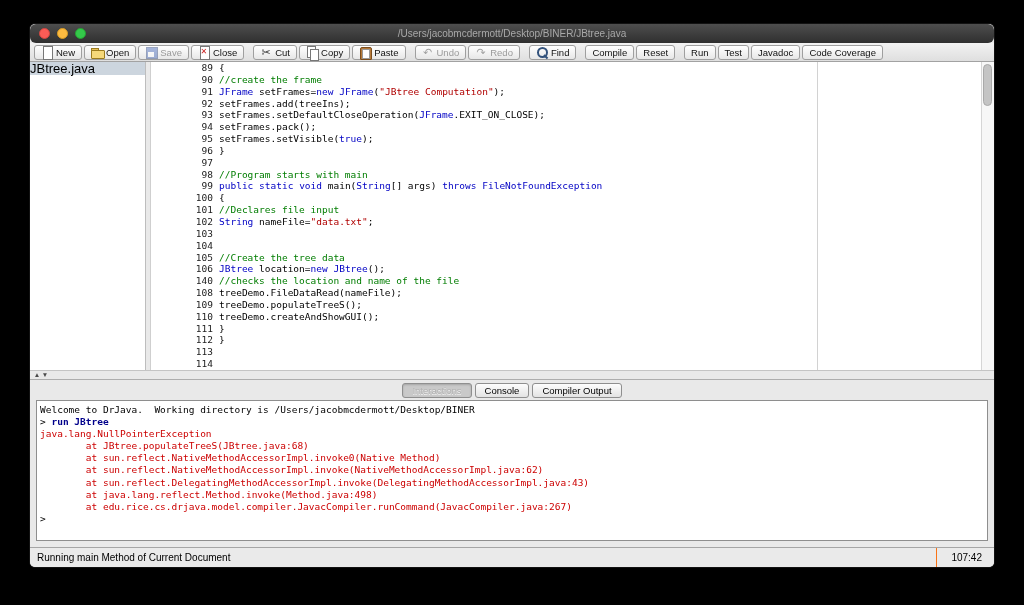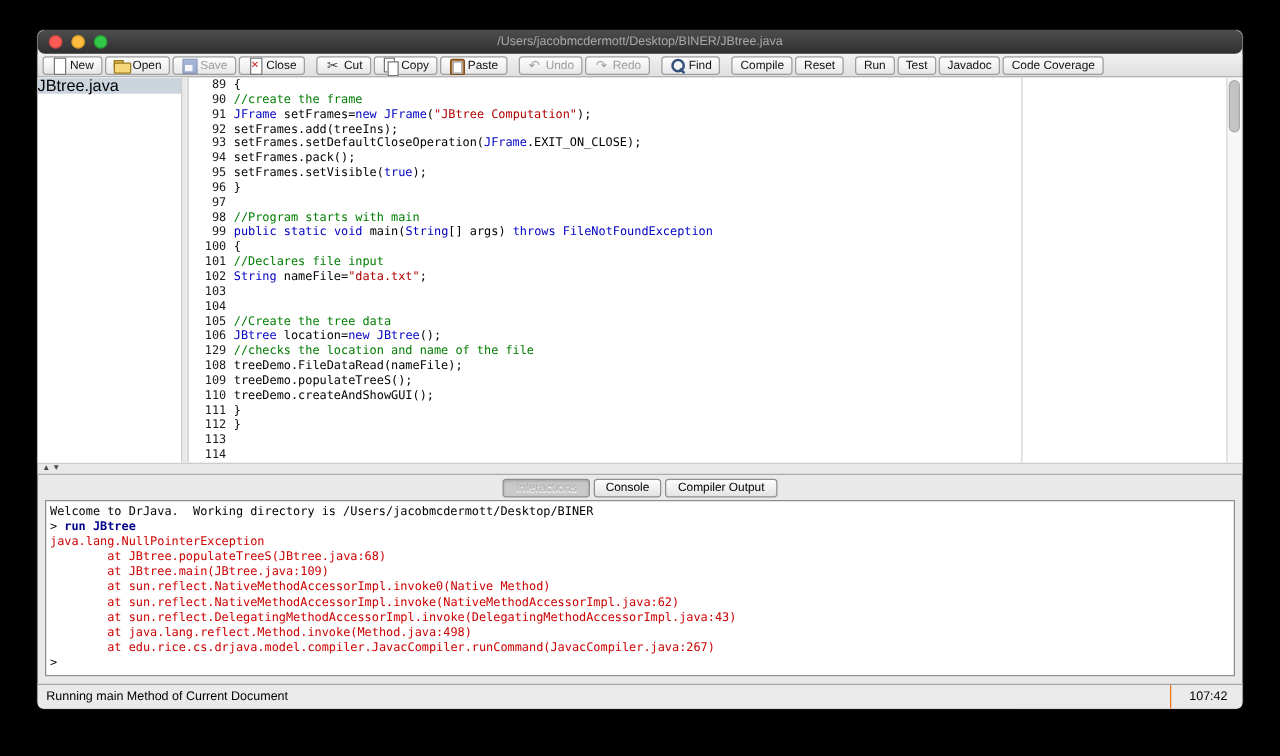--- a/index.html
+++ b/index.html
@@ -73,21 +73,21 @@
   
   .main { flex:0 0 308px; display:flex; background:#fff; position:relative; }
   .sidebar { flex:0 0 116px; border-right:1px solid #bdbdbd; background:#fff;
              overflow:hidden; }
   .file-item { height:13px; line-height:13px; font-size:13px; padding:0 0;
                white-space:nowrap; }
   .file-item.selected { background:#ccd5de; }
   .vsplit { flex:0 0 5px; background:#e9e9e9; border-right:1px solid #cfcfcf; }
 
   .editor { flex:1; position:relative; overflow:hidden;
-            font-family:"DejaVu Sans Mono", monospace; font-size:9.5px; }
+            font-family:"DejaVu Sans Mono", monospace; font-size:9.5px;padding-left:32px; }
   .editor-inner { display:flex; }
   .gutter { flex:0 0 30px; text-align:right; color:#1c1c1c; }
   .code { flex:1; padding-left:6px; }
   .gutter-line, .code-line { height:11.846px; line-height:11.846px; white-space:pre; }
 
   .editor-divider { position:absolute; left:666px; top:0; bottom:0; width:1px;
                     background:#d2d2d2; }
   .editor-scrollbar { position:absolute; right:0; top:0; bottom:0; width:13px;
                       background:#f7f7f7; border-left:1px solid #d6d6d6; }
   .sb-thumb { position:absolute; left:1px; top:2px; width:9px; height:42px;
@@ -230,21 +230,21 @@
             <div class="gutter-line">97</div>
             <div class="gutter-line">98</div>
             <div class="gutter-line">99</div>
             <div class="gutter-line">100</div>
             <div class="gutter-line">101</div>
             <div class="gutter-line">102</div>
             <div class="gutter-line">103</div>
             <div class="gutter-line">104</div>
             <div class="gutter-line">105</div>
             <div class="gutter-line">106</div>
-            <div class="gutter-line">129</div>
+            <div class="gutter-line">140</div>
             <div class="gutter-line">108</div>
             <div class="gutter-line">109</div>
             <div class="gutter-line">110</div>
             <div class="gutter-line">111</div>
             <div class="gutter-line">112</div>
             <div class="gutter-line">113</div>
             <div class="gutter-line">114</div>
           </div>
         <div class="code">
             <div class="code-line"><span style="color: rgb(0, 0, 0);">{</span></div>
@@ -291,21 +291,20 @@
     <div class="tabs">
         <div class="tab selected">Interactions</div>
         <div class="tab">Console</div>
         <div class="tab">Compiler Output</div>
       </div>
     <div class="console">
         <div class="console-line"><span style="color: rgb(0, 0, 0);">Welcome to DrJava.  Working directory is /Users/jacobmcdermott/Desktop/BINER</span></div>
         <div class="console-line"><span style="color: rgb(0, 0, 0);">&gt; </span><span style="color: rgb(0, 0, 139); font-weight: bold;">run JBtree</span></div>
         <div class="console-line"><span style="color: rgb(204, 0, 0);">java.lang.NullPointerException</span></div>
         <div class="console-line"><span style="color: rgb(204, 0, 0);">	at JBtree.populateTreeS(JBtree.java:68)</span></div>
-        <div class="console-line"><span style="color: rgb(204, 0, 0);">	at JBtree.main(JBtree.java:109)</span></div>
         <div class="console-line"><span style="color: rgb(204, 0, 0);">	at sun.reflect.NativeMethodAccessorImpl.invoke0(Native Method)</span></div>
         <div class="console-line"><span style="color: rgb(204, 0, 0);">	at sun.reflect.NativeMethodAccessorImpl.invoke(NativeMethodAccessorImpl.java:62)</span></div>
         <div class="console-line"><span style="color: rgb(204, 0, 0);">	at sun.reflect.DelegatingMethodAccessorImpl.invoke(DelegatingMethodAccessorImpl.java:43)</span></div>
         <div class="console-line"><span style="color: rgb(204, 0, 0);">	at java.lang.reflect.Method.invoke(Method.java:498)</span></div>
         <div class="console-line"><span style="color: rgb(204, 0, 0);">	at edu.rice.cs.drjava.model.compiler.JavacCompiler.runCommand(JavacCompiler.java:267)</span></div>
         <div class="console-line"><span style="color: rgb(0, 0, 0);">&gt;</span></div>
       </div>
     <div class="statusbar">
       <span>Running main Method of Current Document</span>
       <span class="status-right">107:42</span>

